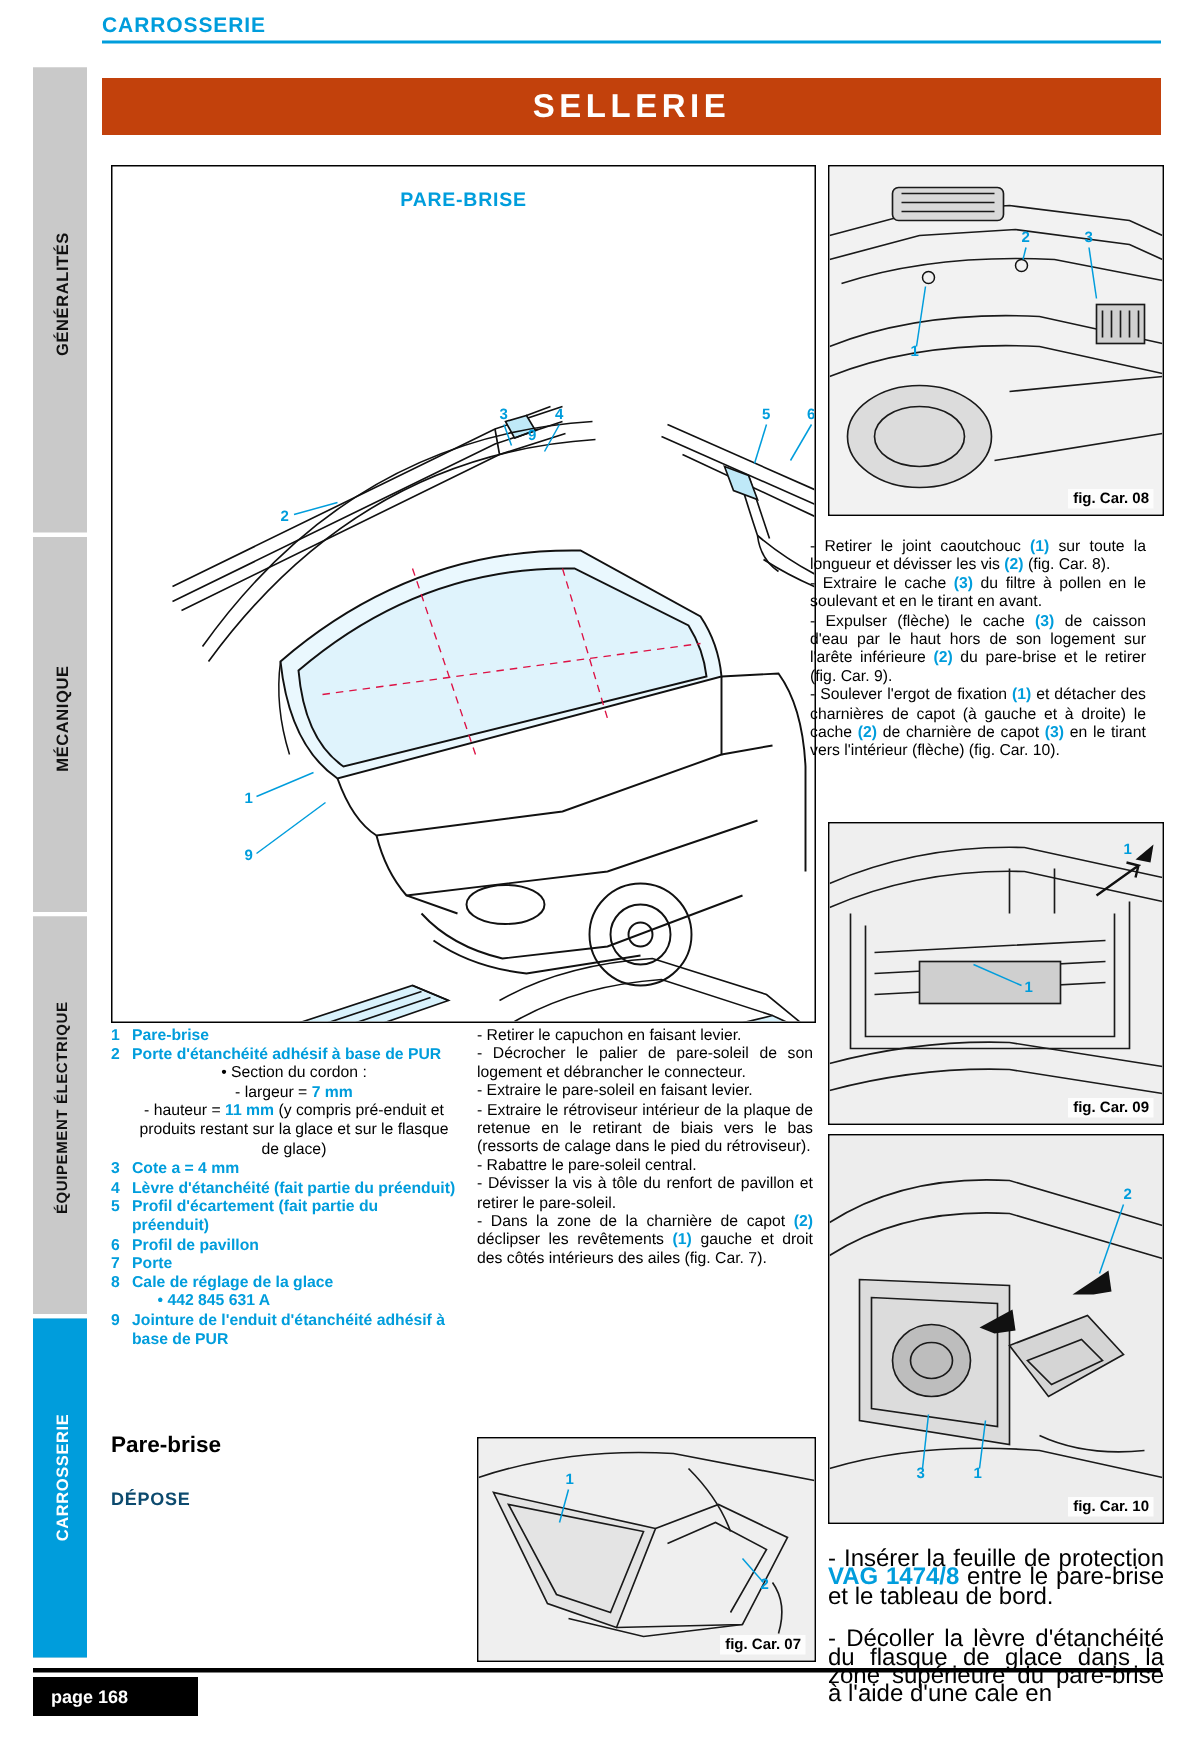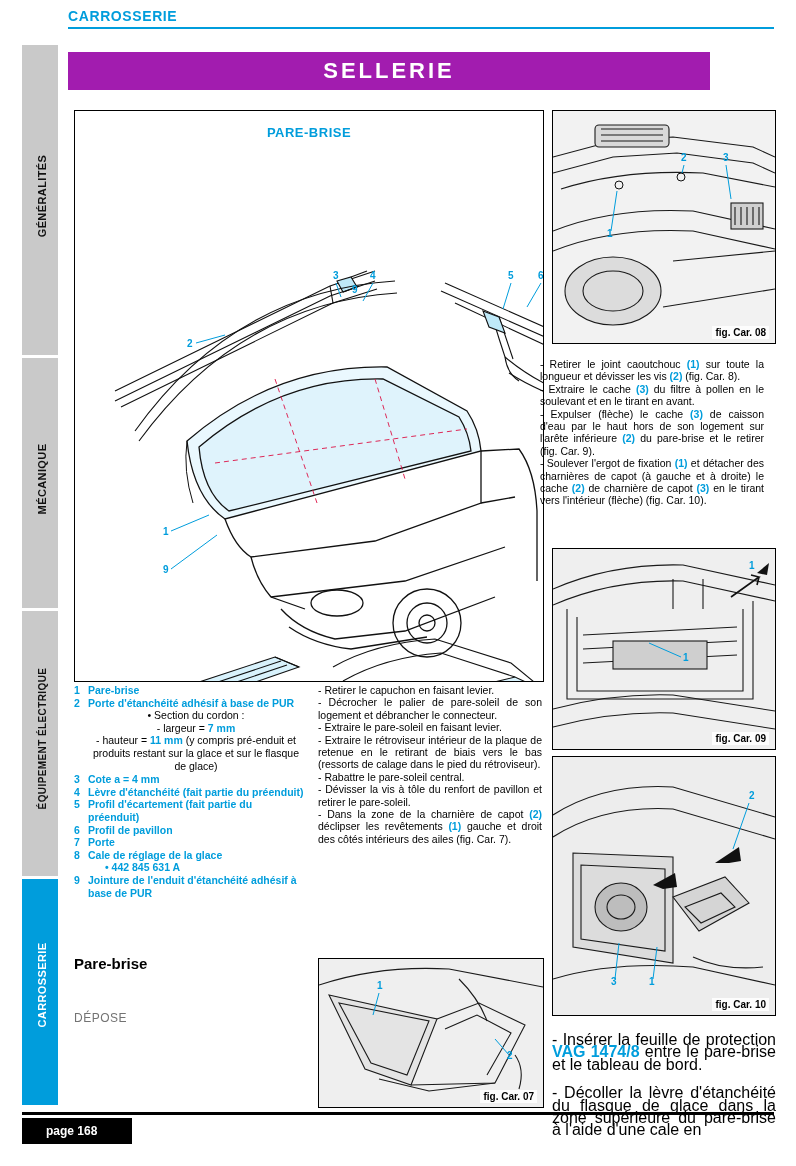--- a/index.html
+++ b/index.html
@@ -13,21 +13,21 @@
   .side-label{position:absolute;left:-60px;width:160px;text-align:center;
     transform:rotate(-90deg);transform-origin:center center;
     font-size:11px;font-weight:bold;letter-spacing:0.4px;color:#111;}
   .side-sep{position:absolute;left:22px;width:36px;height:3px;background:#fff;}
   .side-active{background:#009ddc;}
   .side-active .side-label{color:#fff;}
 
   
   .hdr-carrosserie{position:absolute;left:68px;top:8px;font-size:14px;font-weight:bold;color:#009ddc;letter-spacing:0.6px;}
   .hdr-rule{position:absolute;left:68px;top:27px;width:706px;height:2px;background:#009ddc;}
-  .title-bar{position:absolute;left:68px;top:52px;width:642px;height:38px;background:#a21caf;
+  .title-bar{position:absolute;left:68px;top:52px;width:706px;height:38px;background:#c2410c;
     display:flex;align-items:center;justify-content:center;}
   .title-bar span{color:#fff;font-size:22px;font-weight:bold;letter-spacing:3px;}
 
   
   .fig-main{position:absolute;left:74px;top:110px;width:468px;height:570px;border:1px solid #000;background:#fff;overflow:hidden;}
   .fig-main-title{position:absolute;left:0;top:14px;width:100%;text-align:center;font-size:13px;font-weight:bold;color:#009ddc;letter-spacing:0.5px;}
 
   
   .fig-box{position:absolute;border:1px solid #000;background:#fff;overflow:hidden;}
   .fig-cap{position:absolute;right:6px;bottom:4px;font-size:10px;font-weight:bold;color:#000;background:rgba(255,255,255,.85);padding:1px 3px;}
@@ -47,27 +47,27 @@
 
   .midcol{position:absolute;left:318px;top:684px;width:224px;font-size:10.5px;line-height:12.4px;text-align:justify;}
   .midcol p{margin:0 0 0 0;}
 
   .rightcol{position:absolute;left:540px;top:358px;width:224px;font-size:10.5px;line-height:12.4px;text-align:justify;}
   .rightcol p{margin:0;}
 
   .rightcol2{position:absolute;left:552px;top:1018px;width:224px;font-size:16px;line-height:12.4px;text-align:justify;}
 
   .sec-h{position:absolute;left:74px;font-size:15px;font-weight:bold;color:#000;}
-  .sec-sub{position:absolute;left:74px;font-size:12px;font-weight:normal;color:#737373;letter-spacing:0.5px;margin-top:19px;}
+  .sec-sub{position:absolute;left:74px;font-size:12px;font-weight:bold;color:#0c4a6e;letter-spacing:0.5px;}
   .leftcol-body{position:absolute;left:74px;top:1022px;width:230px;font-size:10.5px;line-height:12.4px;text-align:justify;}
 
   
   .foot-rule{position:absolute;left:22px;top:1112px;width:752px;height:3px;background:#000;}
   .foot{position:absolute;left:22px;top:1118px;width:110px;height:26px;background:#000;color:#fff;
-    font-size:12px;font-weight:bold;display:flex;align-items:center;padding-left:24px;box-sizing:border-box;}
+    font-size:12px;font-weight:bold;display:flex;align-items:center;padding-left:12px;box-sizing:border-box;}
 
   
   svg{display:block;}
   .lbl{font-size:10px;font-weight:bold;fill:#009ddc;font-family:"Liberation Sans",sans-serif;}
 </style>
 </head>
 <body>
 
 <div class="page">
 

